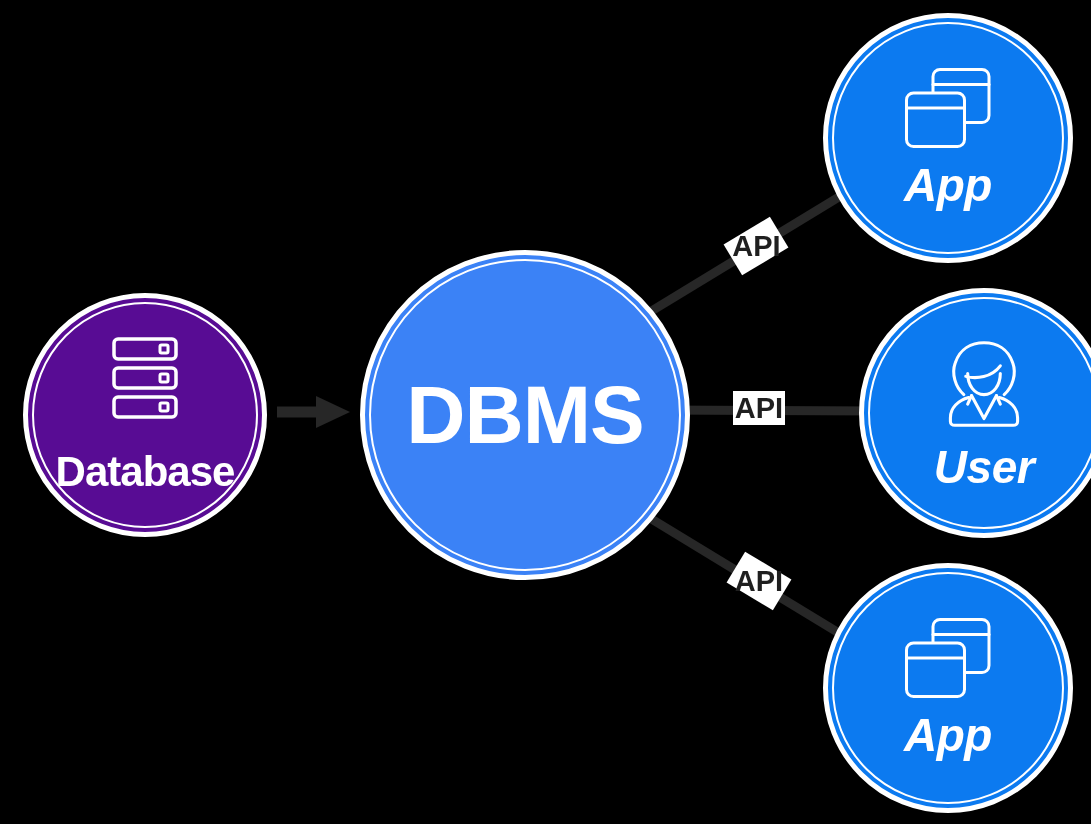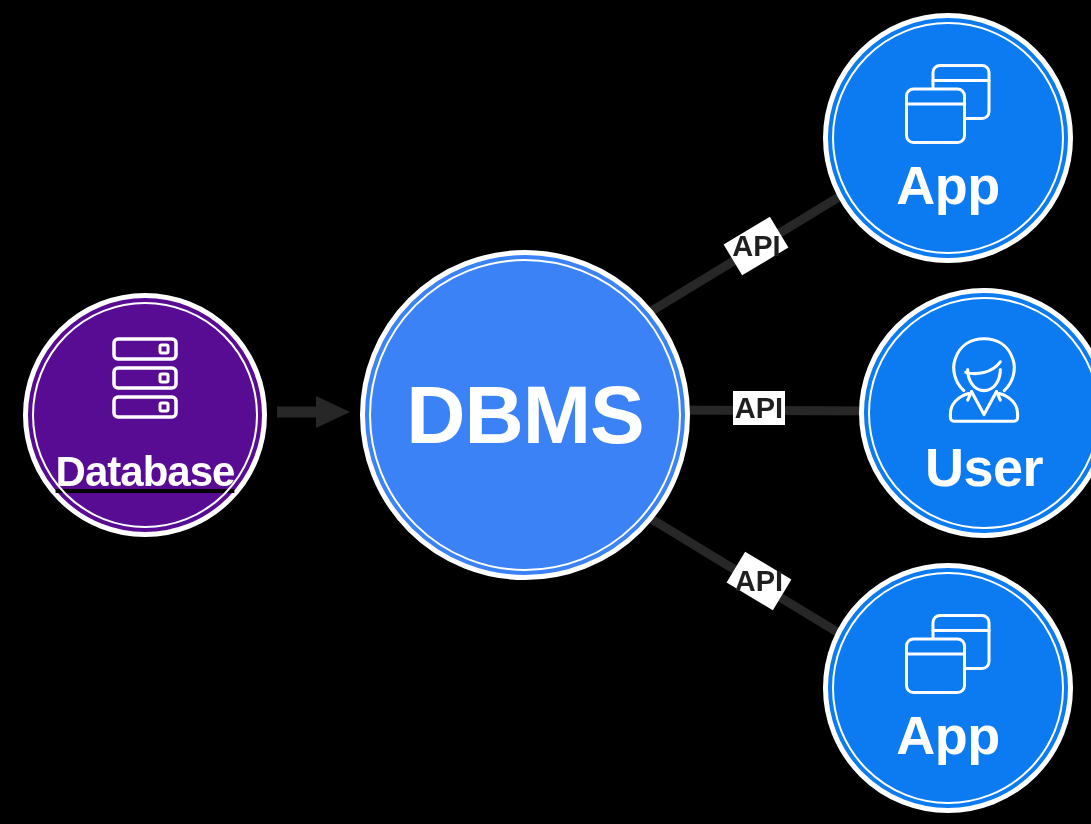--- a/index.html
+++ b/index.html
@@ -32,35 +32,35 @@
     justify-content: center;
   }
   .node::after {
     content: "";
     position: absolute;
     inset: 4px;
     border: 2.5px solid #ffffff;
     border-radius: 50%;
     pointer-events: none;
   }
-  .node-database { left: 23px;  top: 293px; width: 244px; height: 244px; gap: 32px; text-decoration: underline; }
+  .node-database { left: 23px;  top: 293px; width: 244px; height: 244px; gap: 32px; }
   .node-dbms     { left: 360px; top: 250px; width: 330px; height: 330px; }
   .node-app-top  { left: 823px; top: 13px;  width: 250px; height: 250px; gap: 14px; }
   .node-user     { left: 859px; top: 288px; width: 250px; height: 250px; gap: 11px; }
   .node-app-bottom { left: 823px; top: 563px; width: 250px; height: 250px; gap: 14px; }
 
   .node-label {
     color: #ffffff;
     font-weight: 700;
     line-height: 1;
     white-space: nowrap;
   }
   .label-database { font-size: 42px; letter-spacing: -1px; }
   .label-dbms     { font-size: 82px; letter-spacing: -1px; }
-  .label-app, .label-user { font-size: 54px; letter-spacing: -0.5px; }
+  .label-app, .label-user { font-size: 46px; letter-spacing: -0.5px; font-style: italic; }
 
   .api-badge {
     position: absolute;
     background: #ffffff;
     display: flex;
     align-items: center;
     justify-content: center;
   }
   .api-badge span {
     font-weight: 700;

